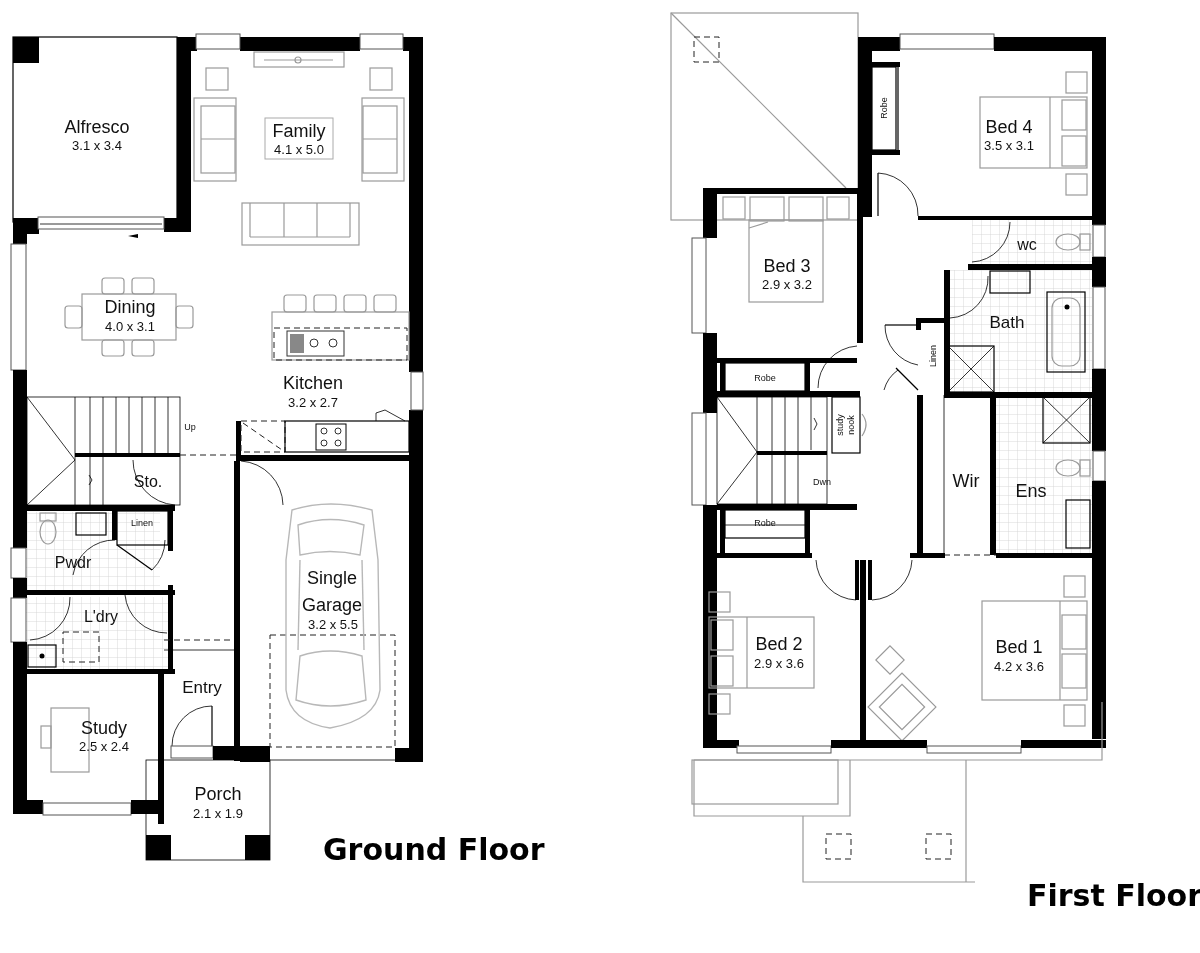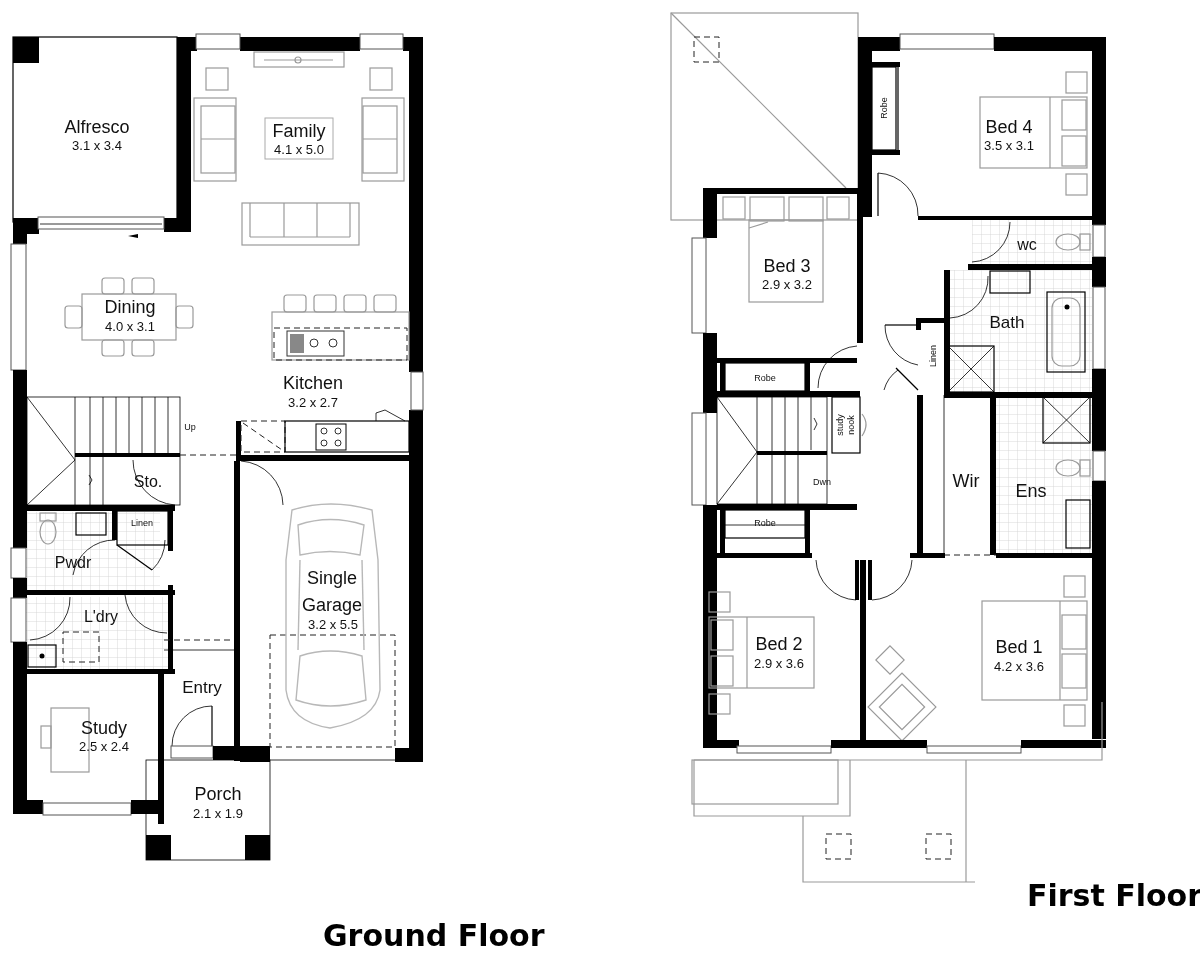--- a/index.html
+++ b/index.html
@@ -382,14 +382,14 @@
     <text class="room-name" x="966" y="487">Wir</text>
     <text class="room-name" x="1031" y="497">Ens</text>
     <text class="small-lbl" x="765" y="526">Robe</text>
     <text class="room-name" x="779" y="650">Bed 2</text>
     <text class="room-dim" x="779" y="668">2.9 x 3.6</text>
     <text class="room-name" x="1019" y="653">Bed 1</text>
     <text class="room-dim" x="1019" y="671">4.2 x 3.6</text>
   </g>
 </svg>
 
-<div class="floor-title" style="left:323px; top:918px;">Ground Floor</div>
+<div class="floor-title" style="left:323px; top:832px;">Ground Floor</div>
 <div class="floor-title" style="left:1027px; top:878px;">First Floor</div>
 
 </body></html>

